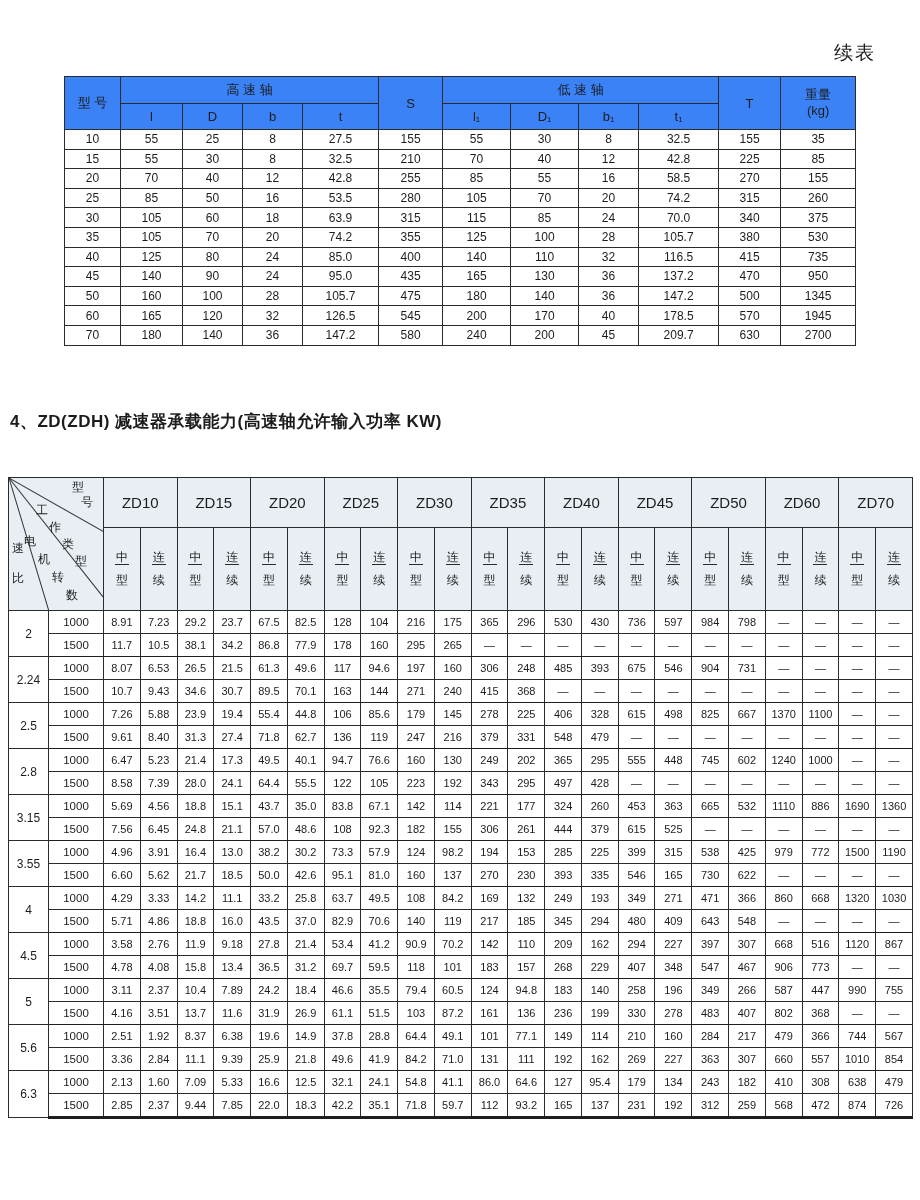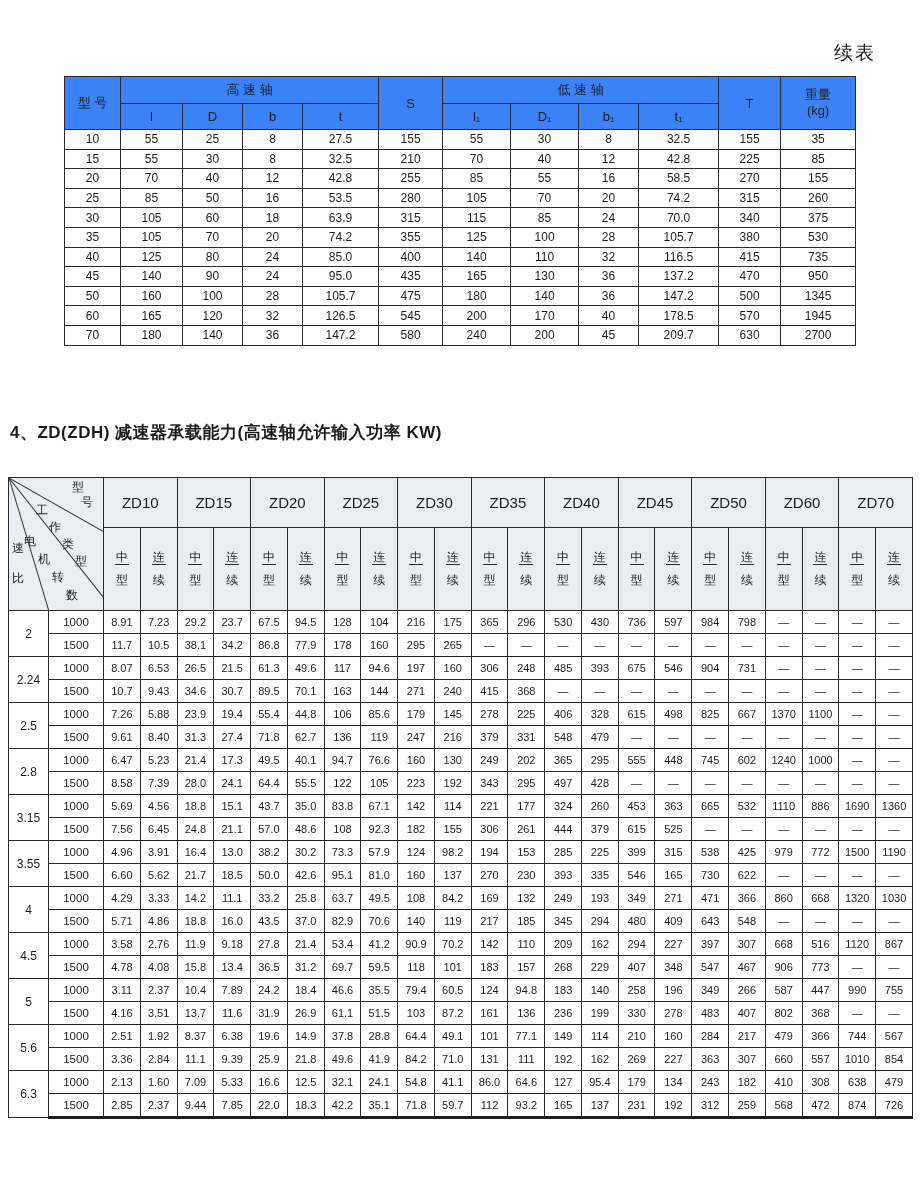--- a/index.html
+++ b/index.html
@@ -12,21 +12,21 @@
 
   
   .t1 { position:absolute; left:64px; top:76px; width:791px; border-collapse:collapse; table-layout:fixed; }
   .t1 th, .t1 td { border:1px solid #2b2b2b; text-align:center; vertical-align:middle; padding:0; }
   .t1 thead th { background:#3b82f6; font-weight:normal; font-size:13px; height:26px; }
   .t1 thead .sub th { font-size:13px; height:25px; }
   .t1 tbody td { font-size:12px; height:18.6px; background:#fff; }
   .t1 .wt { font-size:13px; line-height:1.25;margin-top:44px; }
 
   
-  .section-title { position:absolute; left:10px; top:421px; font-size:17px; font-weight:600; letter-spacing:0.5px; }
+  .section-title { position:absolute; left:10px; top:410px; font-size:17px; font-weight:600; letter-spacing:0.5px; }
 
   
   .t2 { position:absolute; left:8px; top:477px; width:905px; border-collapse:collapse; table-layout:fixed; }
   .t2 th, .t2 td { border:1px solid #2b2b2b; text-align:center; vertical-align:middle; padding:0; }
   .t2 thead th { background:#e9eef4; font-weight:normal; }
   .t2 .model-th { font-size:15px; height:49px; }
   .t2 .subcol-th { font-size:12px; height:82px; line-height:1.9; }
   .t2 .subcol-th .c1 { border-bottom:1px solid #2b2b2b; padding:0 1px; }
   .t2 tbody td, .t2 tbody th { font-size:11px; height:22px; background:#fff; font-weight:normal; }
   .t2 th.ratio { font-size:12px; }
@@ -305,21 +305,21 @@
   </thead>
   <tbody id="t2-body">
       <tr>
         <th rowspan="2" class="ratio">2</th>
         <td class="rpm">1000</td>
         <td>8.91</td>
         <td>7.23</td>
         <td>29.2</td>
         <td>23.7</td>
         <td>67.5</td>
-        <td>94.5</td>
+        <td>82.5</td>
         <td>128</td>
         <td>104</td>
         <td>216</td>
         <td>175</td>
         <td>365</td>
         <td>296</td>
         <td>530</td>
         <td>430</td>
         <td>736</td>
         <td>597</td>

